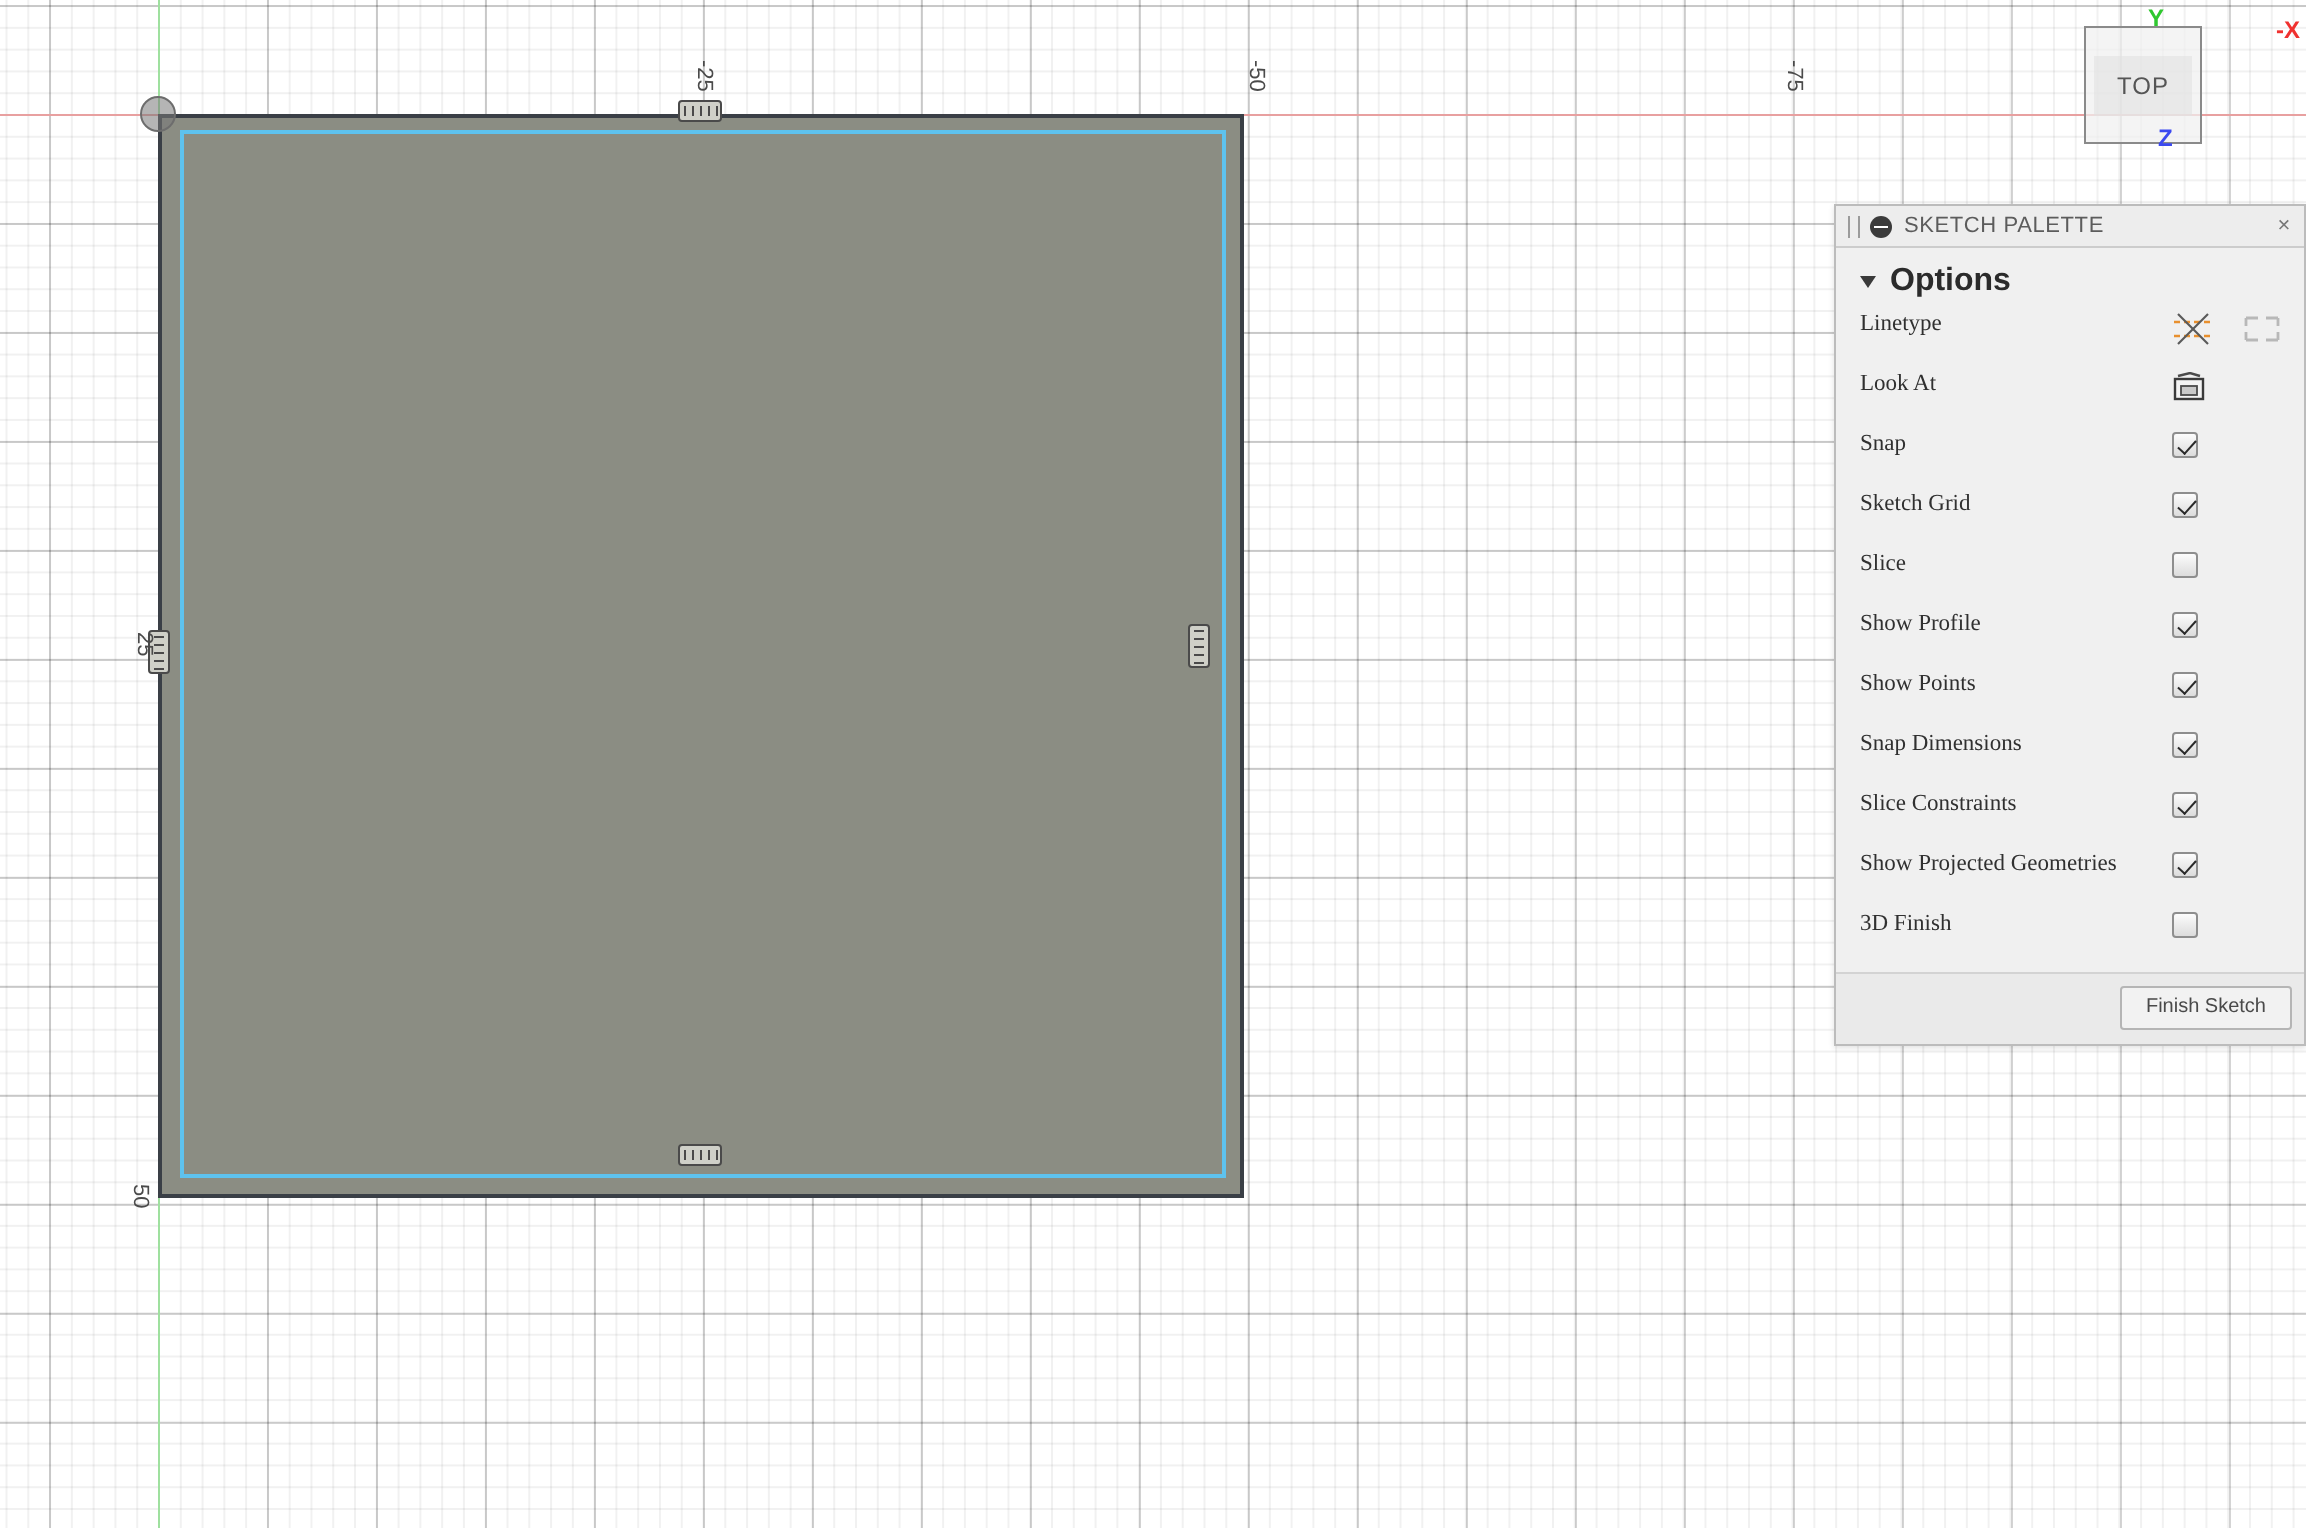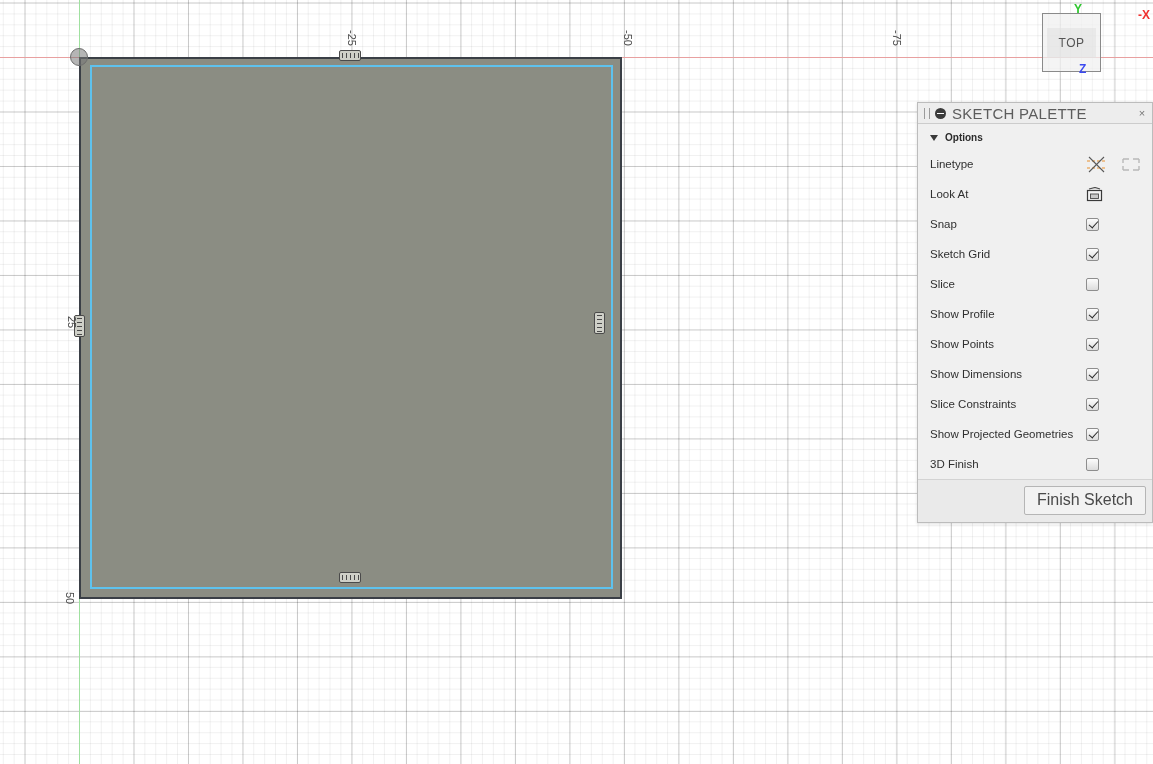--- a/index.html
+++ b/index.html
@@ -203,21 +203,21 @@
     flex: 0 0 auto;
   }
   #palette-collapse-icon::after {
     content: "";
     position: absolute;
     left: 2px; top: 5px;
     width: 7px; height: 1px;
     background: #fff;
   }
   #palette-title {
-    font-size: 15px;
+    font-size: 11px;
     color: #5c5c5c;
     letter-spacing: 0.3px;
   }
   #palette-close-icon {
     position: absolute;
     right: 4px;
     top: 4px;
     width: 12px; height: 12px;
     color: #777;
     font-size: 11px;
@@ -225,36 +225,37 @@
     text-align: center;
   }
 
   #palette-body { padding: 0 0 0 0; }
 
   #section-options {
     display: flex;
     align-items: center;
     padding: 8px 15px 6px 12px;
     font-weight: bold;
-    font-size: 10px;
+    font-size: 16px;
     color: #2b2b2b;
   }
   #options-caret {
     width: 0; height: 0;
     border-left: 4.5px solid transparent;
     border-right: 4.5px solid transparent;
     border-top: 6px solid #3a3a3a;
     margin-right: 7px;
   }
 
   .opt-row {
     display: flex;
-    align-items: center;
+    align-items: flex-start;
     height: 30px;
     padding: 0 0 0 12px;
+    font-family: Liberation Serif, serif;
   }
   .opt-label {
     flex: 1 1 auto;
     font-size: 11.5px;
     color: #303030;
   }
   .opt-control {
     width: 66px;
     display: flex;
     align-items: center;
@@ -295,21 +296,21 @@
   }
 
   #palette-footer {
     border-top: 1px solid #d3d3d3;
     background: #eaeaea;
     padding: 6px 6px 7px 6px;
     display: flex;
     justify-content: flex-end;
   }
   #finish-sketch-button {
-    font-size: 16px;
+    font-size: 10px;
     color: #4a4a4a;
     background: #f2f2f2;
     border: 1px solid #b5b5b5;
     border-radius: 2px;
     padding: 4px 12px 5px 12px;
     font-family: "Liberation Sans", sans-serif;
     cursor: default;
   }
 </style>
 </head>
@@ -423,21 +424,21 @@
       </div>
 
       <div class="opt-row">
         <span class="opt-label">Show Points</span>
         <span class="opt-control">
           <span class="chk on"></span>
         </span>
       </div>
 
       <div class="opt-row">
-        <span class="opt-label">Show Dimensions</span>
+        <span class="opt-label">Snap Dimensions</span>
         <span class="opt-control">
           <span class="chk on"></span>
         </span>
       </div>
 
       <div class="opt-row">
         <span class="opt-label">Slice Constraints</span>
         <span class="opt-control">
           <span class="chk on"></span>
         </span>

